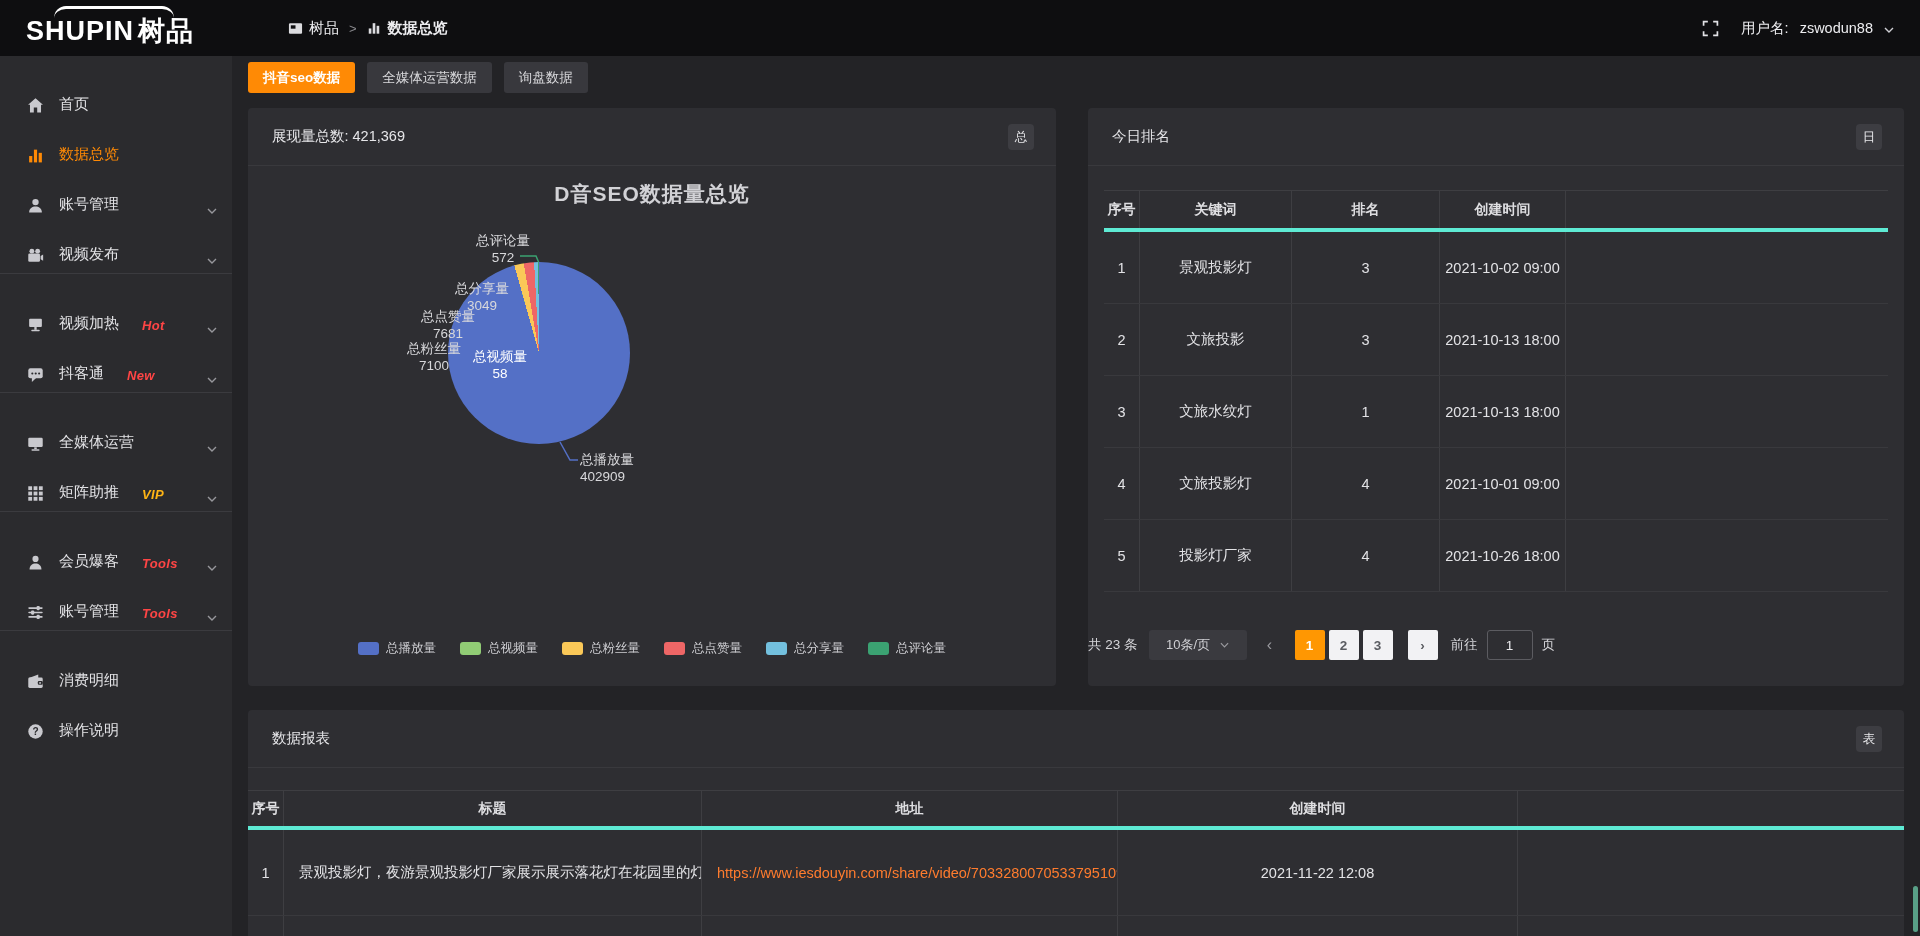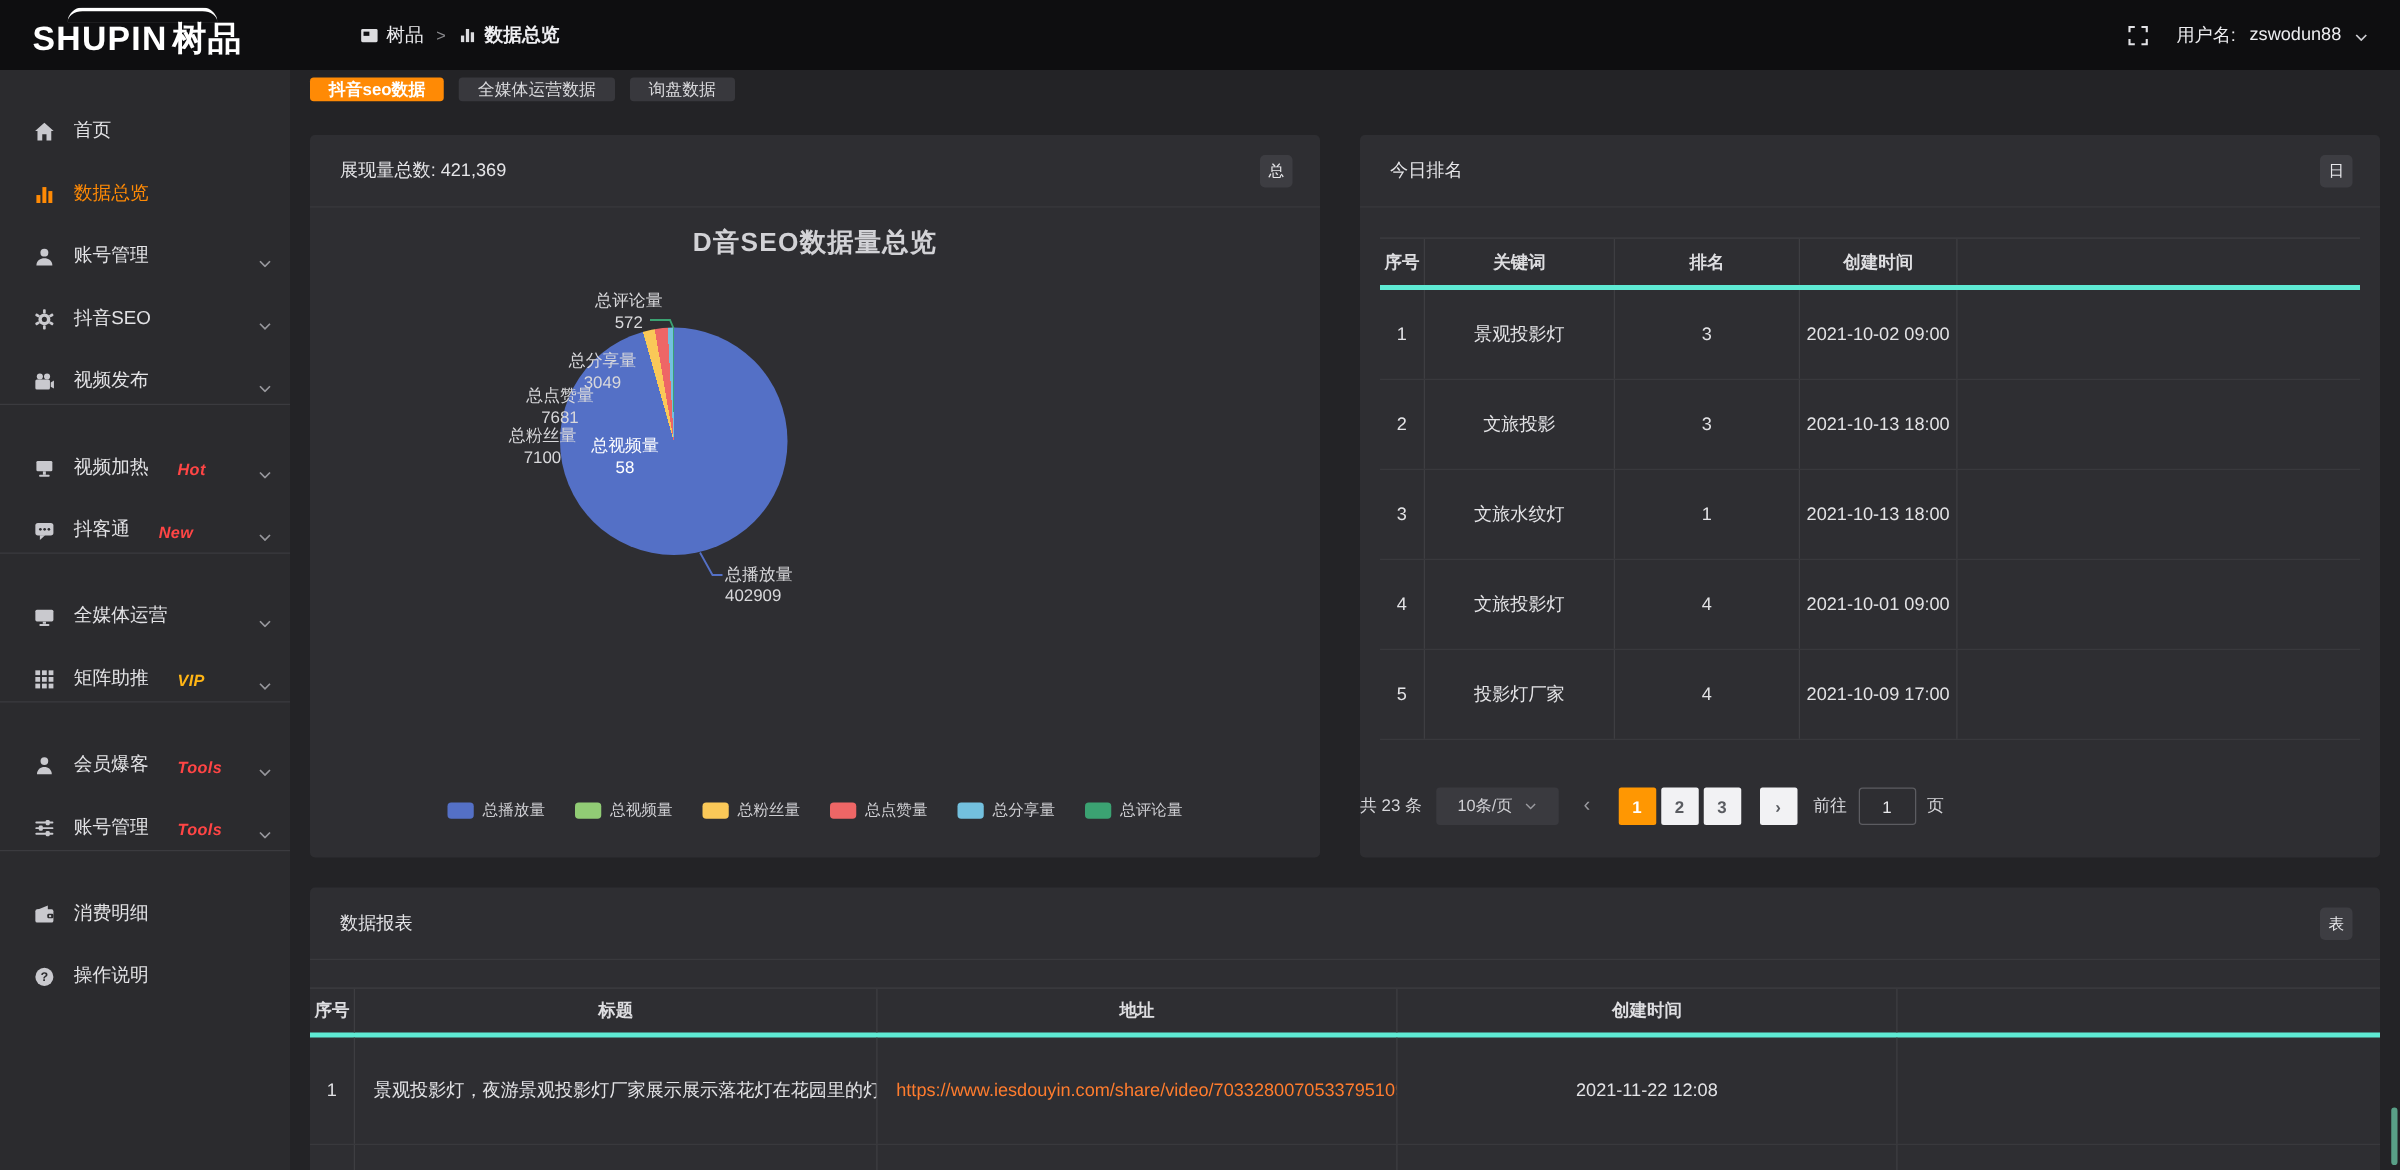--- a/index.html
+++ b/index.html
@@ -32,21 +32,21 @@
                font-size:15px; color:#e2e2e5; position:relative; cursor:pointer; }
   .side-item.active { color:#ff8a05; }
   .s-icon { width:17px; height:17px; display:flex; color:#c9c9ce; flex:none; }
   .side-item.active .s-icon { color:#ff8a05; }
   .s-badge { font-style:italic; font-weight:700; font-size:13px; margin-left:8px; letter-spacing:.3px; }
   .s-chev { position:absolute; right:15px; display:flex; color:#97979c; }
   .side-divider { height:1px; background:#3b3b3f; margin:9px 0; }
 
   
   .tabs { position:absolute; left:248px; top:62px; display:flex; gap:12px; }
-  .tab { height:19px; padding:0 15px; border-radius:3px; background:#38383d; color:#d9d9dc;
+  .tab { height:31px; padding:0 15px; border-radius:3px; background:#38383d; color:#d9d9dc;
          font-size:13.5px; display:flex; align-items:center; cursor:pointer; }
   .tab.active { background:#ff8a05; color:#fff; font-weight:700; }
 
   
   .panel { position:absolute; background:#2e2e32; border-radius:4px; }
   #chart-panel  { left:248px;  top:108px; width:808px;  height:578px; }
   #rank-panel   { left:1088px; top:108px; width:816px;  height:578px; }
   #report-panel { left:248px;  top:710px; width:1656px; height:300px; }
   .p-head { height:58px; border-bottom:1px solid #39393d; display:flex; align-items:center;
             padding:0 24px; font-size:14.5px; color:#e6e6e9; }
@@ -184,40 +184,20 @@
         <span class="s-label">账号管理</span>
         <span class="s-chev">
           <svg viewBox="0 0 10 6" width="10" height="6" fill="none" stroke="currentColor" stroke-width="1.4">
             <path d="M1 1 L5 5 L9 1"></path>
           </svg>
         </span>
       </div>
       <div class="side-item">
         <span class="s-icon">
           <svg viewBox="0 0 16 16" width="17" height="17" fill="currentColor">
-            <rect x="7" y="0.4" width="2" height="3.2" rx="0.6"></rect>
-            <rect x="7" y="0.4" width="2" height="3.2" rx="0.6" transform="rotate(60 8 8)"></rect>
-            <rect x="7" y="0.4" width="2" height="3.2" rx="0.6" transform="rotate(120 8 8)"></rect>
-            <rect x="7" y="0.4" width="2" height="3.2" rx="0.6" transform="rotate(180 8 8)"></rect>
-            <rect x="7" y="0.4" width="2" height="3.2" rx="0.6" transform="rotate(240 8 8)"></rect>
-            <rect x="7" y="0.4" width="2" height="3.2" rx="0.6" transform="rotate(300 8 8)"></rect>
-            <circle cx="8" cy="8" r="4.5"></circle>
-            <circle cx="8" cy="8" r="1.9" fill="#2b2b2e"></circle>
-          </svg>
-        </span>
-        <span class="s-label">抖音SEO</span>
-        <span class="s-chev">
-          <svg viewBox="0 0 10 6" width="10" height="6" fill="none" stroke="currentColor" stroke-width="1.4">
-            <path d="M1 1 L5 5 L9 1"></path>
-          </svg>
-        </span>
-      </div>
-      <div class="side-item">
-        <span class="s-icon">
-          <svg viewBox="0 0 16 16" width="17" height="17" fill="currentColor">
             <circle cx="4.6" cy="3.9" r="2.3"></circle>
             <circle cx="10" cy="3.9" r="2.3"></circle>
             <rect x="1.2" y="6.2" width="11" height="7.6" rx="1.2"></rect>
             <path d="M12.8 8.4 L15.2 7 V13 L12.8 11.6 Z"></path>
           </svg>
         </span>
         <span class="s-label">视频发布</span>
         <span class="s-chev">
           <svg viewBox="0 0 10 6" width="10" height="6" fill="none" stroke="currentColor" stroke-width="1.4">
             <path d="M1 1 L5 5 L9 1"></path>
@@ -468,21 +448,21 @@
             <div class="cell c0">4</div>
             <div class="cell c1">文旅投影灯</div>
             <div class="cell c2">4</div>
             <div class="cell c3">2021-10-01 09:00</div>
             <div class="cell cf"></div>
           </div>
           <div class="t-row">
             <div class="cell c0">5</div>
             <div class="cell c1">投影灯厂家</div>
             <div class="cell c2">4</div>
-            <div class="cell c3">2021-10-09 17:00</div>
+            <div class="cell c3">2021-10-26 18:00</div>
             <div class="cell cf"></div>
           </div>
         </div>
     </div>
     <div class="pager">
       <span>共 23 条</span>
       <span class="pg-select">
         <span>10条/页</span>
         <svg viewBox="0 0 10 6" width="9" height="6" fill="none" stroke="#9a9a9f" stroke-width="1.3">
             <path d="M1 1 L5 5 L9 1"></path>

